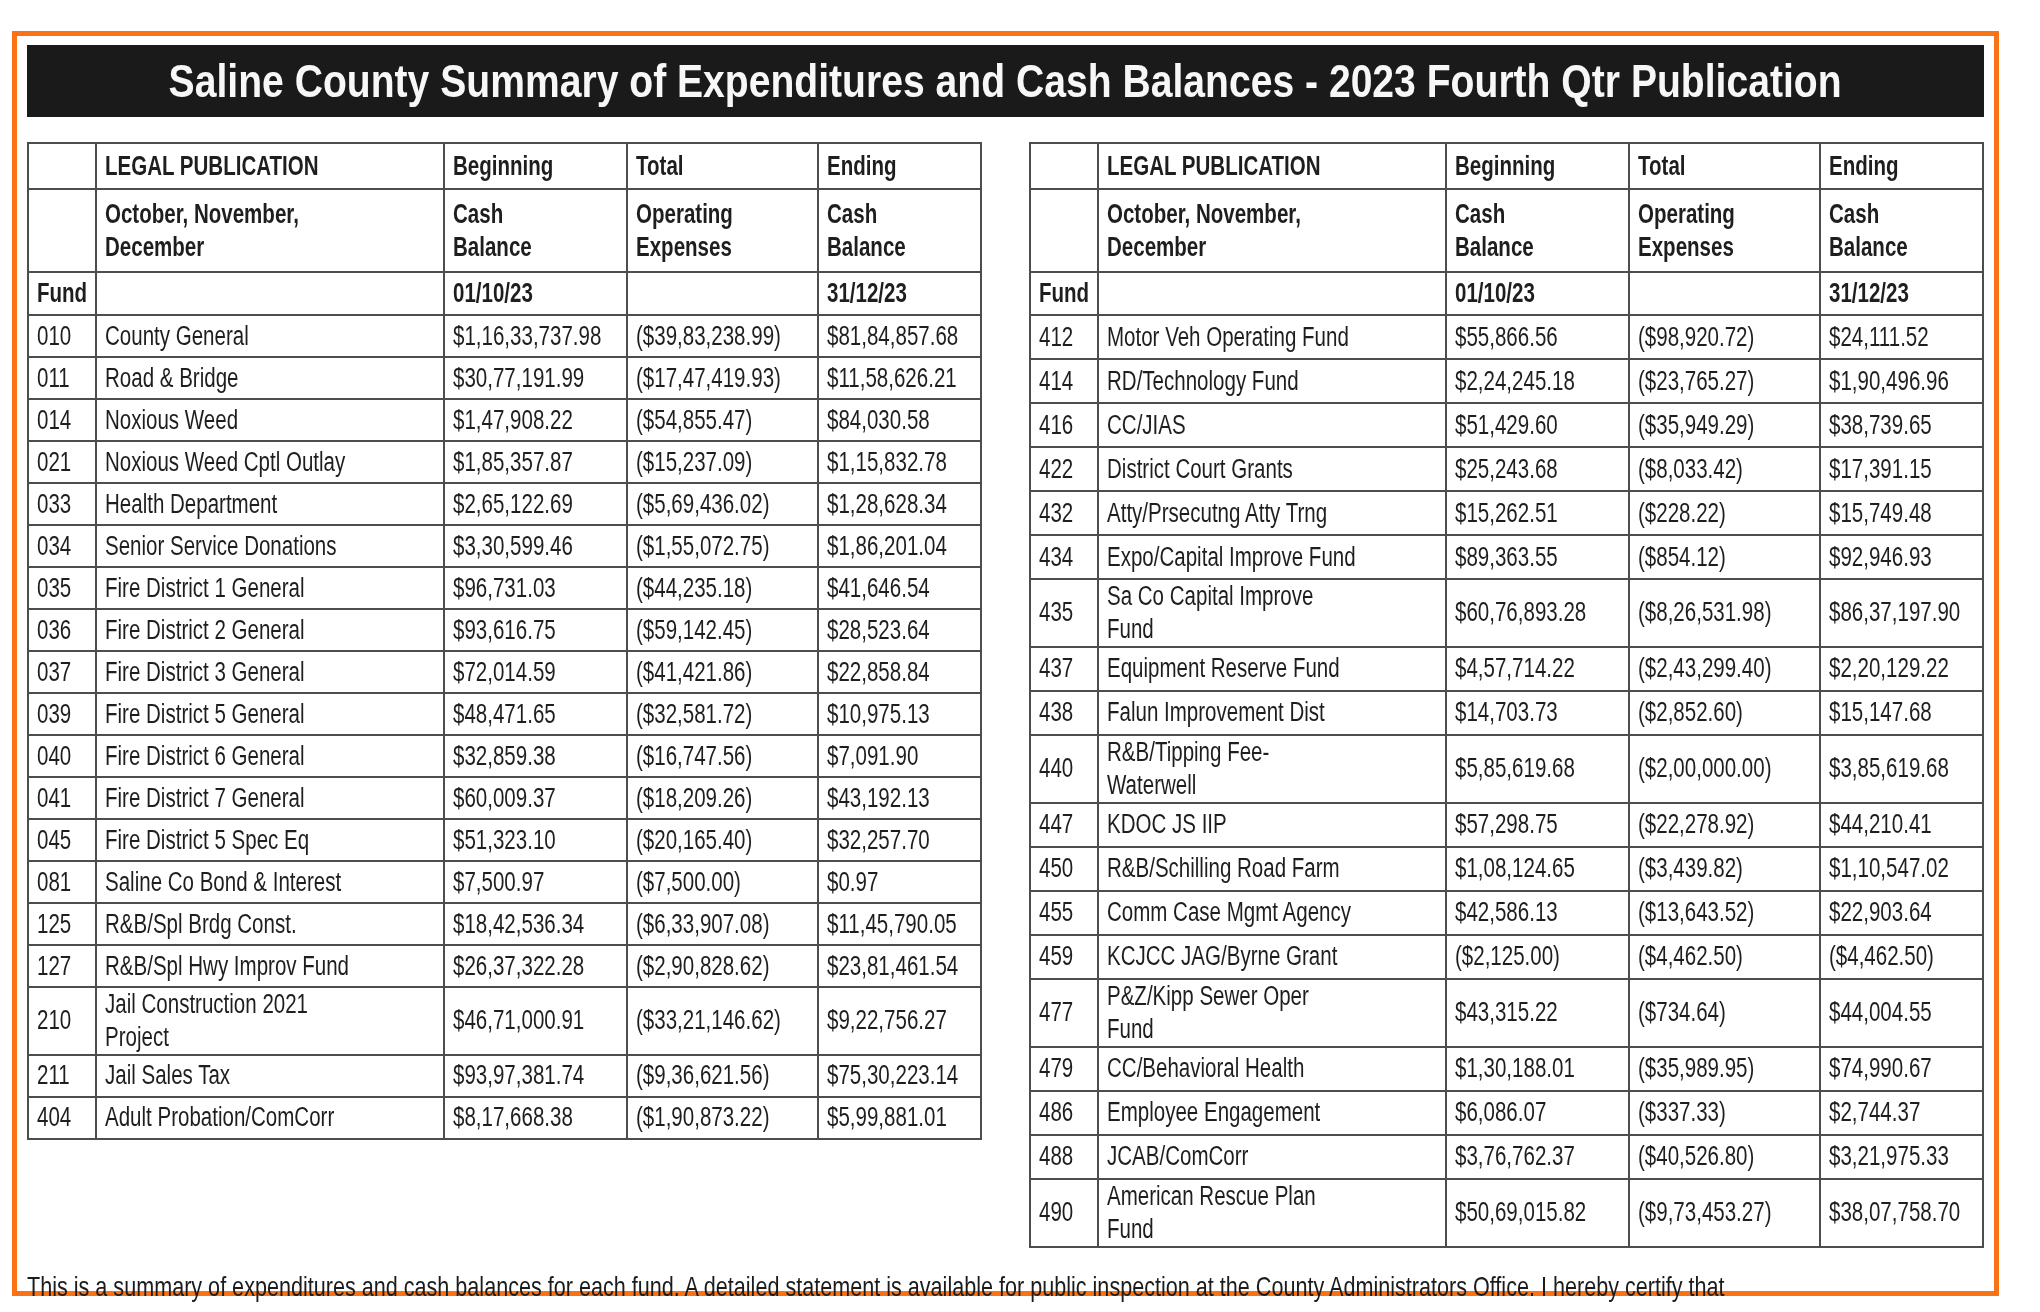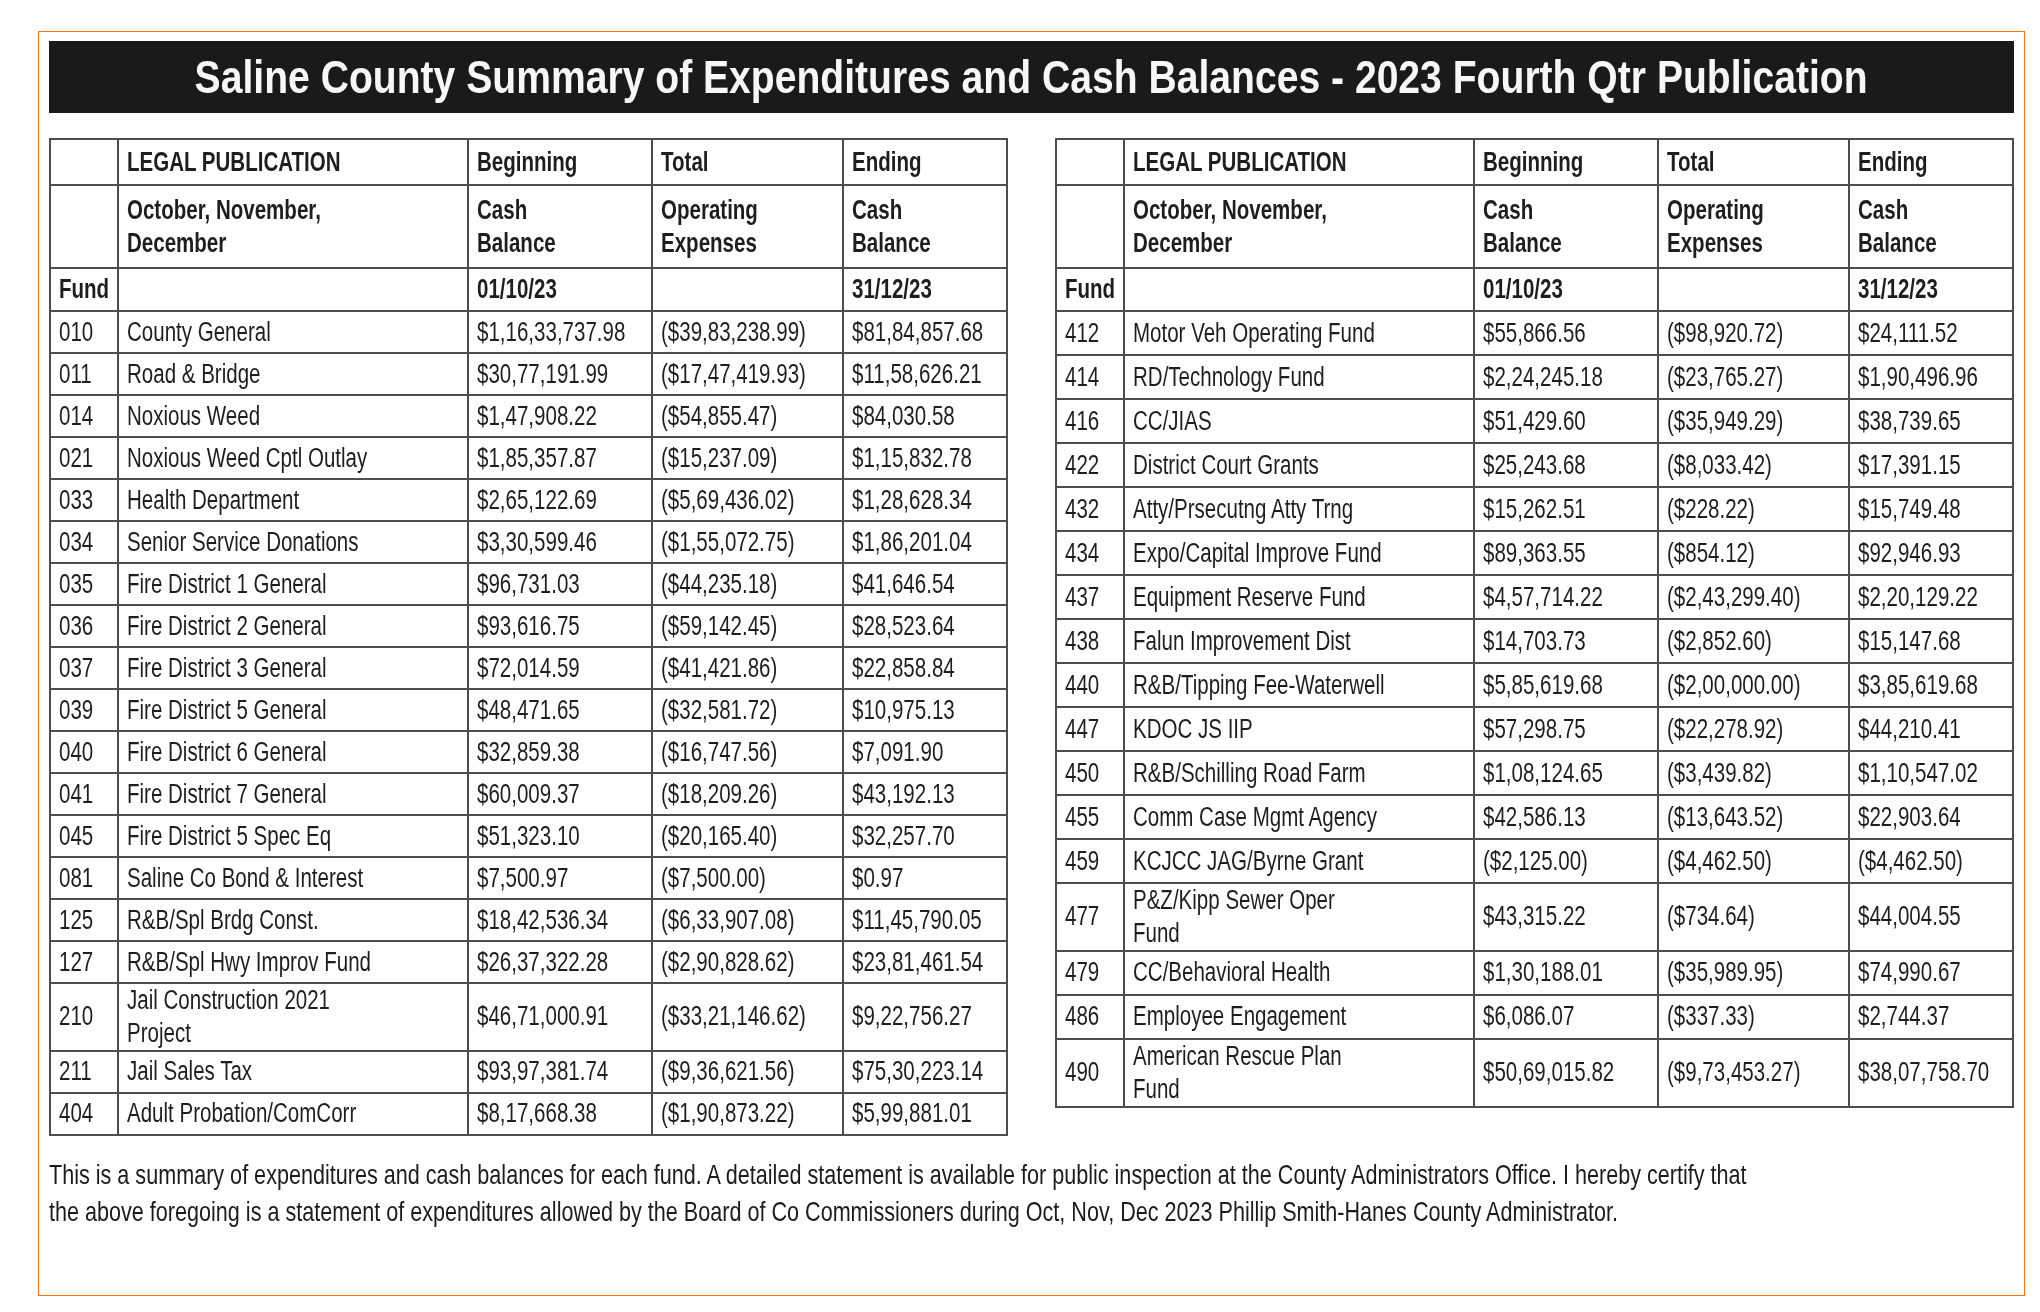--- a/index.html
+++ b/index.html
@@ -3,23 +3,23 @@
 <meta charset="utf-8">
 <style>
   html, body { margin:0; padding:0; }
   body {
     width:2040px; height:1312px; position:relative;
     background:#ffffff; color:#1e1e1e;
     font-family:"Liberation Sans", sans-serif;
     overflow:hidden;
   }
   .sheet {
-    position:absolute; left:38px; top:31px;
+    position:absolute; left:12px; top:31px;
     width:1987px; height:1265px;
-    border:1px solid #f97316; box-sizing:border-box;
+    border:5px solid #f97316; box-sizing:border-box;
     background:#ffffff; padding:9px 10px 0 10px;
   }
   .title-bar {
     height:72px; background:#1a1a1a;
     display:flex; align-items:center; justify-content:center;
   }
   .title-text {
     color:#f7f7f7; font-size:46px; font-weight:bold; white-space:nowrap;
     display:inline-block; transform:scaleX(0.85); transform-origin:center;
     letter-spacing:0;
@@ -308,20 +308,27 @@
               <td><span class="cx">$15,749.48</span></td>
             </tr>
             <tr>
               <td><span class="cx">434</span></td>
               <td><span class="cx">Expo/Capital Improve Fund</span></td>
               <td><span class="cx">$89,363.55</span></td>
               <td><span class="cx">($854.12)</span></td>
               <td><span class="cx">$92,946.93</span></td>
             </tr>
             <tr>
+              <td><span class="cx">435</span></td>
+              <td><span class="cx">Sa Co Capital Improve Fund</span></td>
+              <td><span class="cx">$60,76,893.28</span></td>
+              <td><span class="cx">($8,26,531.98)</span></td>
+              <td><span class="cx">$86,37,197.90</span></td>
+            </tr>
+            <tr>
               <td><span class="cx">437</span></td>
               <td><span class="cx">Equipment Reserve Fund</span></td>
               <td><span class="cx">$4,57,714.22</span></td>
               <td><span class="cx">($2,43,299.40)</span></td>
               <td><span class="cx">$2,20,129.22</span></td>
             </tr>
             <tr>
               <td><span class="cx">438</span></td>
               <td><span class="cx">Falun Improvement Dist</span></td>
               <td><span class="cx">$14,703.73</span></td>
@@ -378,20 +385,27 @@
               <td><span class="cx">$74,990.67</span></td>
             </tr>
             <tr>
               <td><span class="cx">486</span></td>
               <td><span class="cx">Employee Engagement</span></td>
               <td><span class="cx">$6,086.07</span></td>
               <td><span class="cx">($337.33)</span></td>
               <td><span class="cx">$2,744.37</span></td>
             </tr>
             <tr>
+              <td><span class="cx">488</span></td>
+              <td><span class="cx">JCAB/ComCorr</span></td>
+              <td><span class="cx">$3,76,762.37</span></td>
+              <td><span class="cx">($40,526.80)</span></td>
+              <td><span class="cx">$3,21,975.33</span></td>
+            </tr>
+            <tr>
               <td><span class="cx">490</span></td>
               <td><span class="cx">American Rescue Plan Fund</span></td>
               <td><span class="cx">$50,69,015.82</span></td>
               <td><span class="cx">($9,73,453.27)</span></td>
               <td><span class="cx">$38,07,758.70</span></td>
             </tr>
         </tbody>
       </table>
     </div>
 

